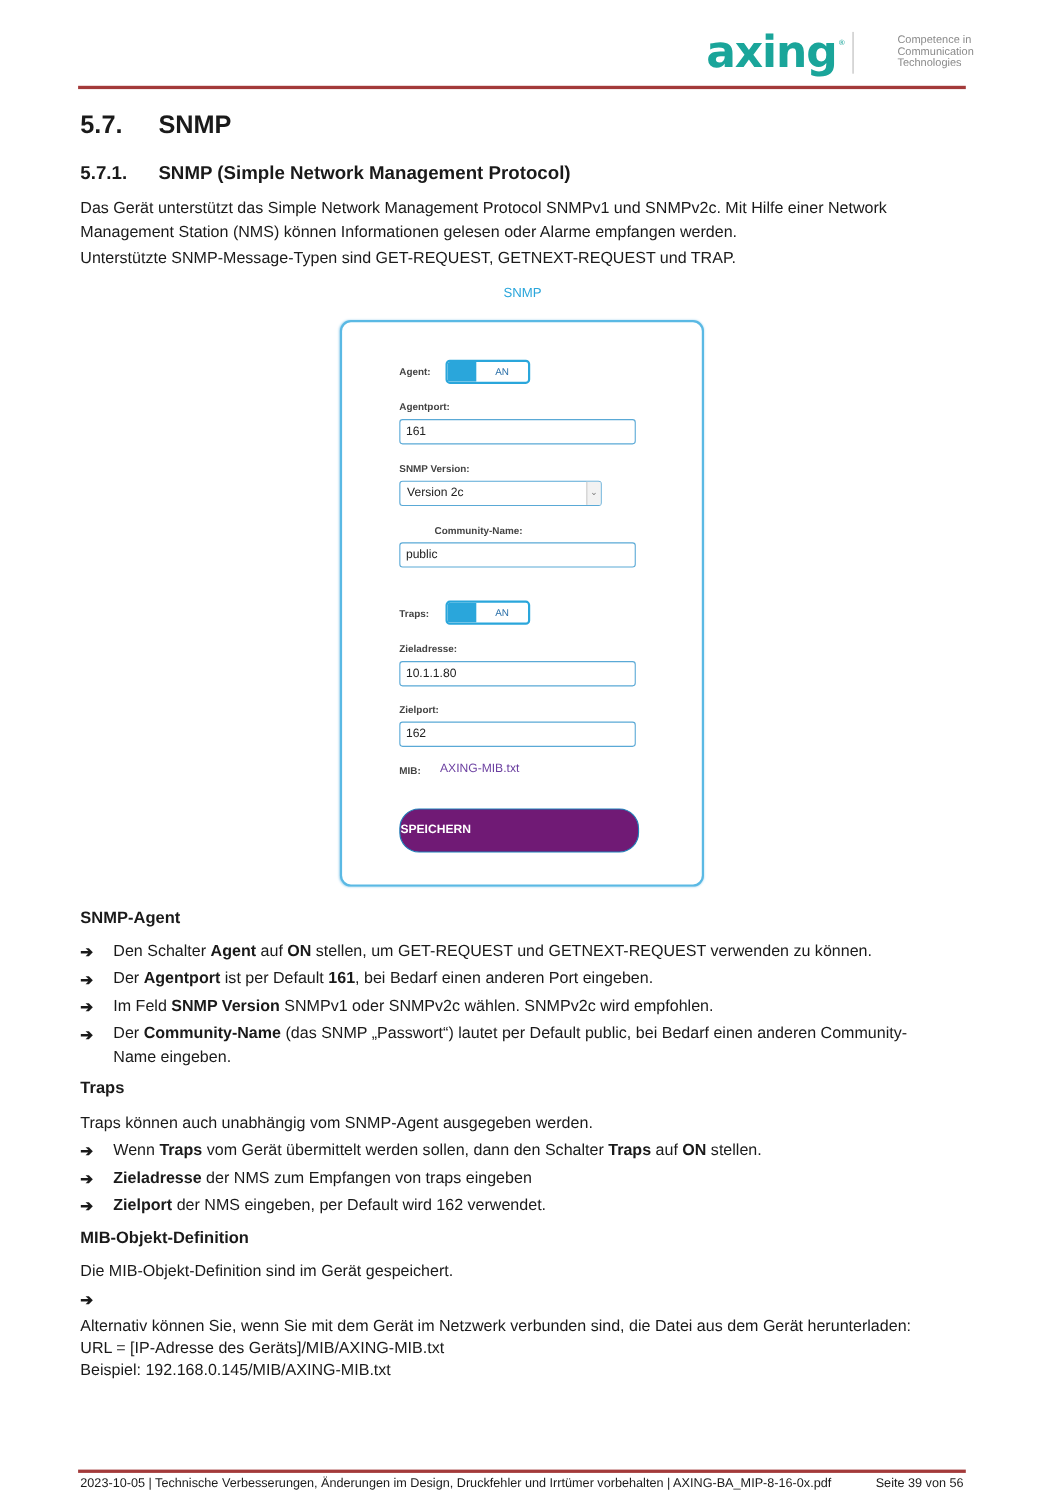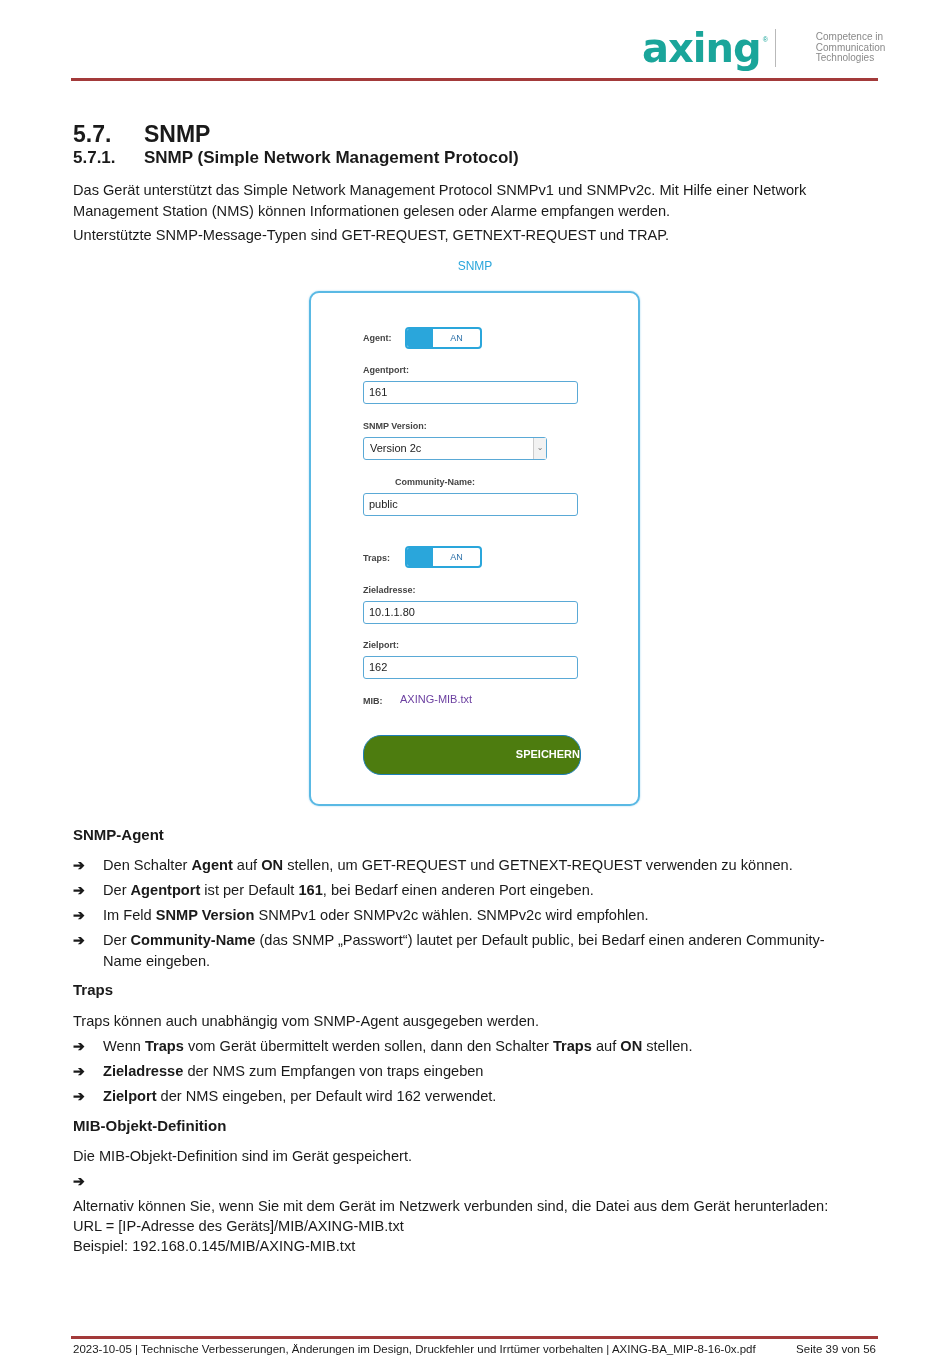--- a/index.html
+++ b/index.html
@@ -10,40 +10,40 @@
   .logo { position: absolute; left: 642px; top: 26px; height: 44px; display: flex; align-items: center; }
   .logo-word { font-family: "DejaVu Sans", sans-serif; font-weight: bold; font-size: 40px; color: #1aa59a; letter-spacing: -1px; line-height: 1; }
   .logo-reg { font-size: 7px; color: #1aa59a; margin-left: 2px; align-self: flex-start; margin-top: 10px; }
   .logo-sep { width: 1px; height: 38px; background: #b9b9b9; margin: 0 6px 0 7px; }
   .logo-tag { font-size: 10px; line-height: 10.5px; color: #8a8a8a; margin-left: 34px; }
   .top-rule { position: absolute; left: 71px; top: 78px; width: 807px; height: 3px; background: #a33a3a; }
 
   
   .h1 { position: absolute; left: 73px; top: 100px; font-size: 23px; font-weight: bold; color: #1a1a1a; }
   .h1 .num, .h2 .num { display: inline-block; }
-  .h1 .num { width: 71px; margin-top: 21px; }
+  .h1 .num { width: 71px; }
   .h2 { position: absolute; left: 73px; top: 148px; font-size: 17px; font-weight: bold; }
   .h2 .num { width: 71px; }
 
   .para { position: absolute; left: 73px; font-size: 14.6px; line-height: 20.5px; color: #1a1a1a; }
   .p1 { top: 180px; width: 760px; }
   .p2 { top: 225px; }
 
   
   .ui-title { position: absolute; left: 300px; width: 350px; top: 259px; text-align: center; font-size: 12px; color: #2aa6db; }
   .ui-card { position: absolute; left: 309px; top: 291px; width: 331px; height: 515px; border: 2px solid #5ab9e4; border-radius: 10px; background: #fff; box-shadow: 0 0 2px #9fd3ee; }
   .ui-label { position: absolute; left: 363px; font-size: 9px; font-weight: bold; color: #444; }
   .toggle { position: absolute; width: 77px; height: 22px; border: 2px solid #2aa6db; border-radius: 4px; display: flex; overflow: hidden; background: #fff; }
   .toggle .knob { width: 26px; height: 100%; background: #2aa6db; }
   .toggle .state { flex: 1; text-align: center; font-size: 9px; color: #2a6fa8; line-height: 18px; }
   .ui-input { position: absolute; left: 363px; width: 215px; height: 23px; border: 1.5px solid #5aa9d6; border-radius: 3px; font-size: 11px; padding-left: 5px; line-height: 20px; color: #222; background: #fff; }
   .ui-select { position: absolute; left: 363px; width: 184px; height: 23px; border: 1.5px solid #5aa9d6; border-radius: 3px; font-size: 11px; padding-left: 6px; line-height: 20px; color: #222; background: #fff; }
   .ui-select .arrow { position: absolute; right: 0; top: 0; width: 13px; height: 100%; border-left: 1px solid #ccc; background: #f2f2f2; font-size: 8px; color: #777; text-align: center; line-height: 20px; }
   .mib-link { position: absolute; left: 400px; top: 693px; font-size: 11px; color: #6b3fa0; }
-  .save-btn { position: absolute; left: 363px; top: 735px; width: 218px; height: 40px; border: 1.5px solid #1d7fb8; border-radius: 18px; background: #4d7c0f; color: #fff; font-size: 11px; font-weight: bold; text-align: right; line-height: 37px; }
+  .save-btn { position: absolute; left: 363px; top: 735px; width: 218px; height: 40px; border: 1.5px solid #1d7fb8; border-radius: 18px; background: #701a75; color: #fff; font-size: 11px; font-weight: bold; text-align: left; line-height: 37px; }
 
   
   .sec-h { position: absolute; left: 73px; font-size: 15px; font-weight: bold; }
   .bullet { position: absolute; left: 73px; width: 790px; font-size: 14.6px; line-height: 20.5px; padding-left: 30px; }
   .bullet .arrow { position: absolute; left: 0; top: 0; font-weight: bold; font-size: 14px; }
   .b { font-weight: bold; }
 
   .bottom-rule { position: absolute; left: 71px; top: 1336px; width: 807px; height: 3px; background: #a33a3a; }
   .footer-left { position: absolute; left: 73px; top: 1343px; font-size: 11.5px; color: #1a1a1a; }
   .footer-right { position: absolute; right: 74px; top: 1343px; font-size: 11.5px; color: #1a1a1a; }

